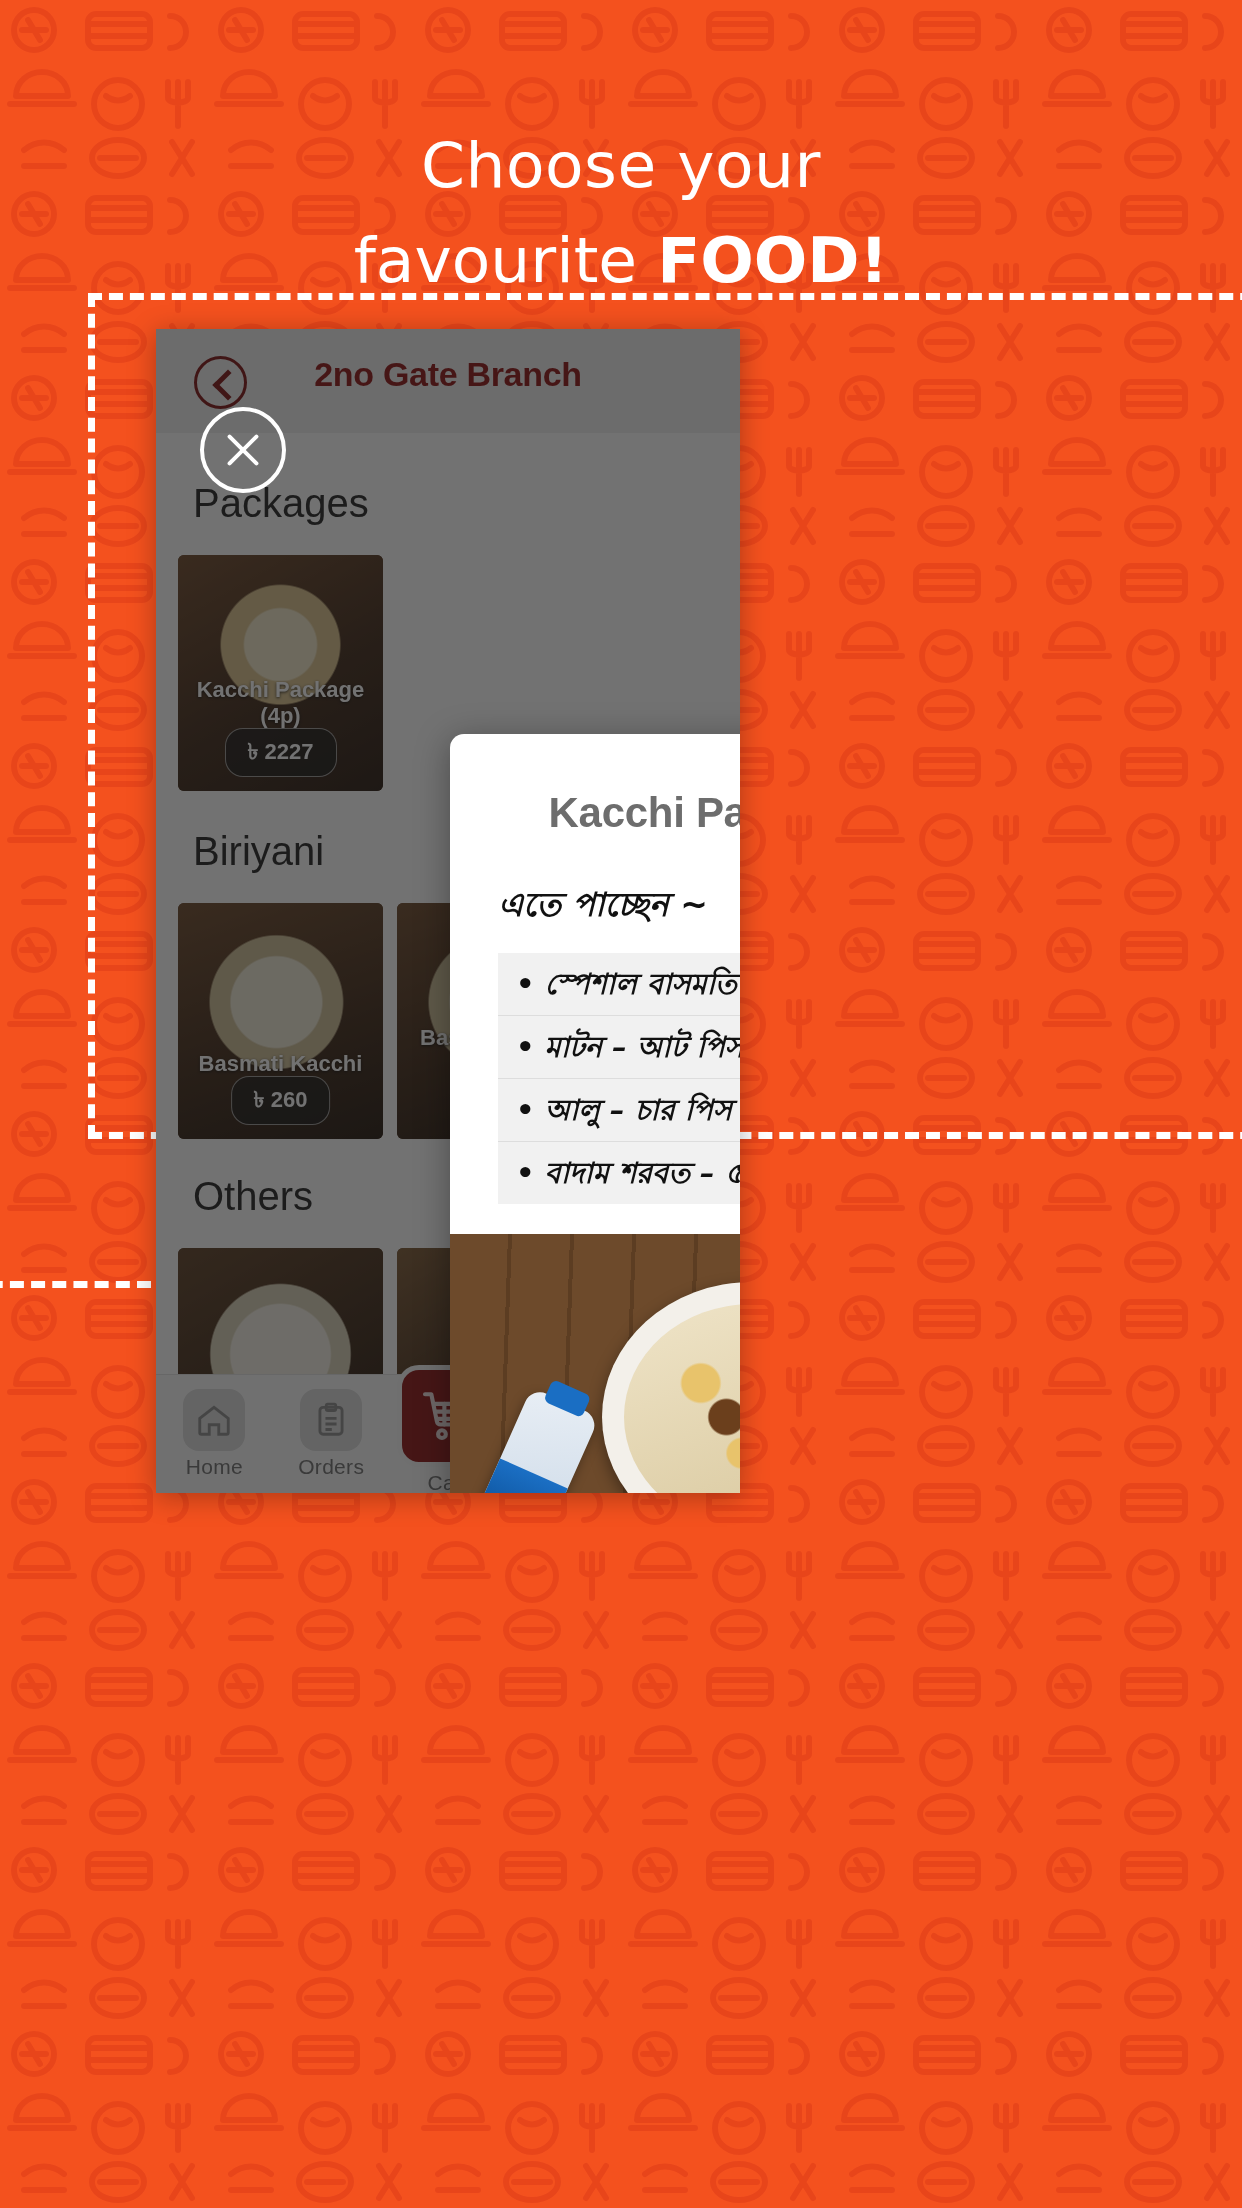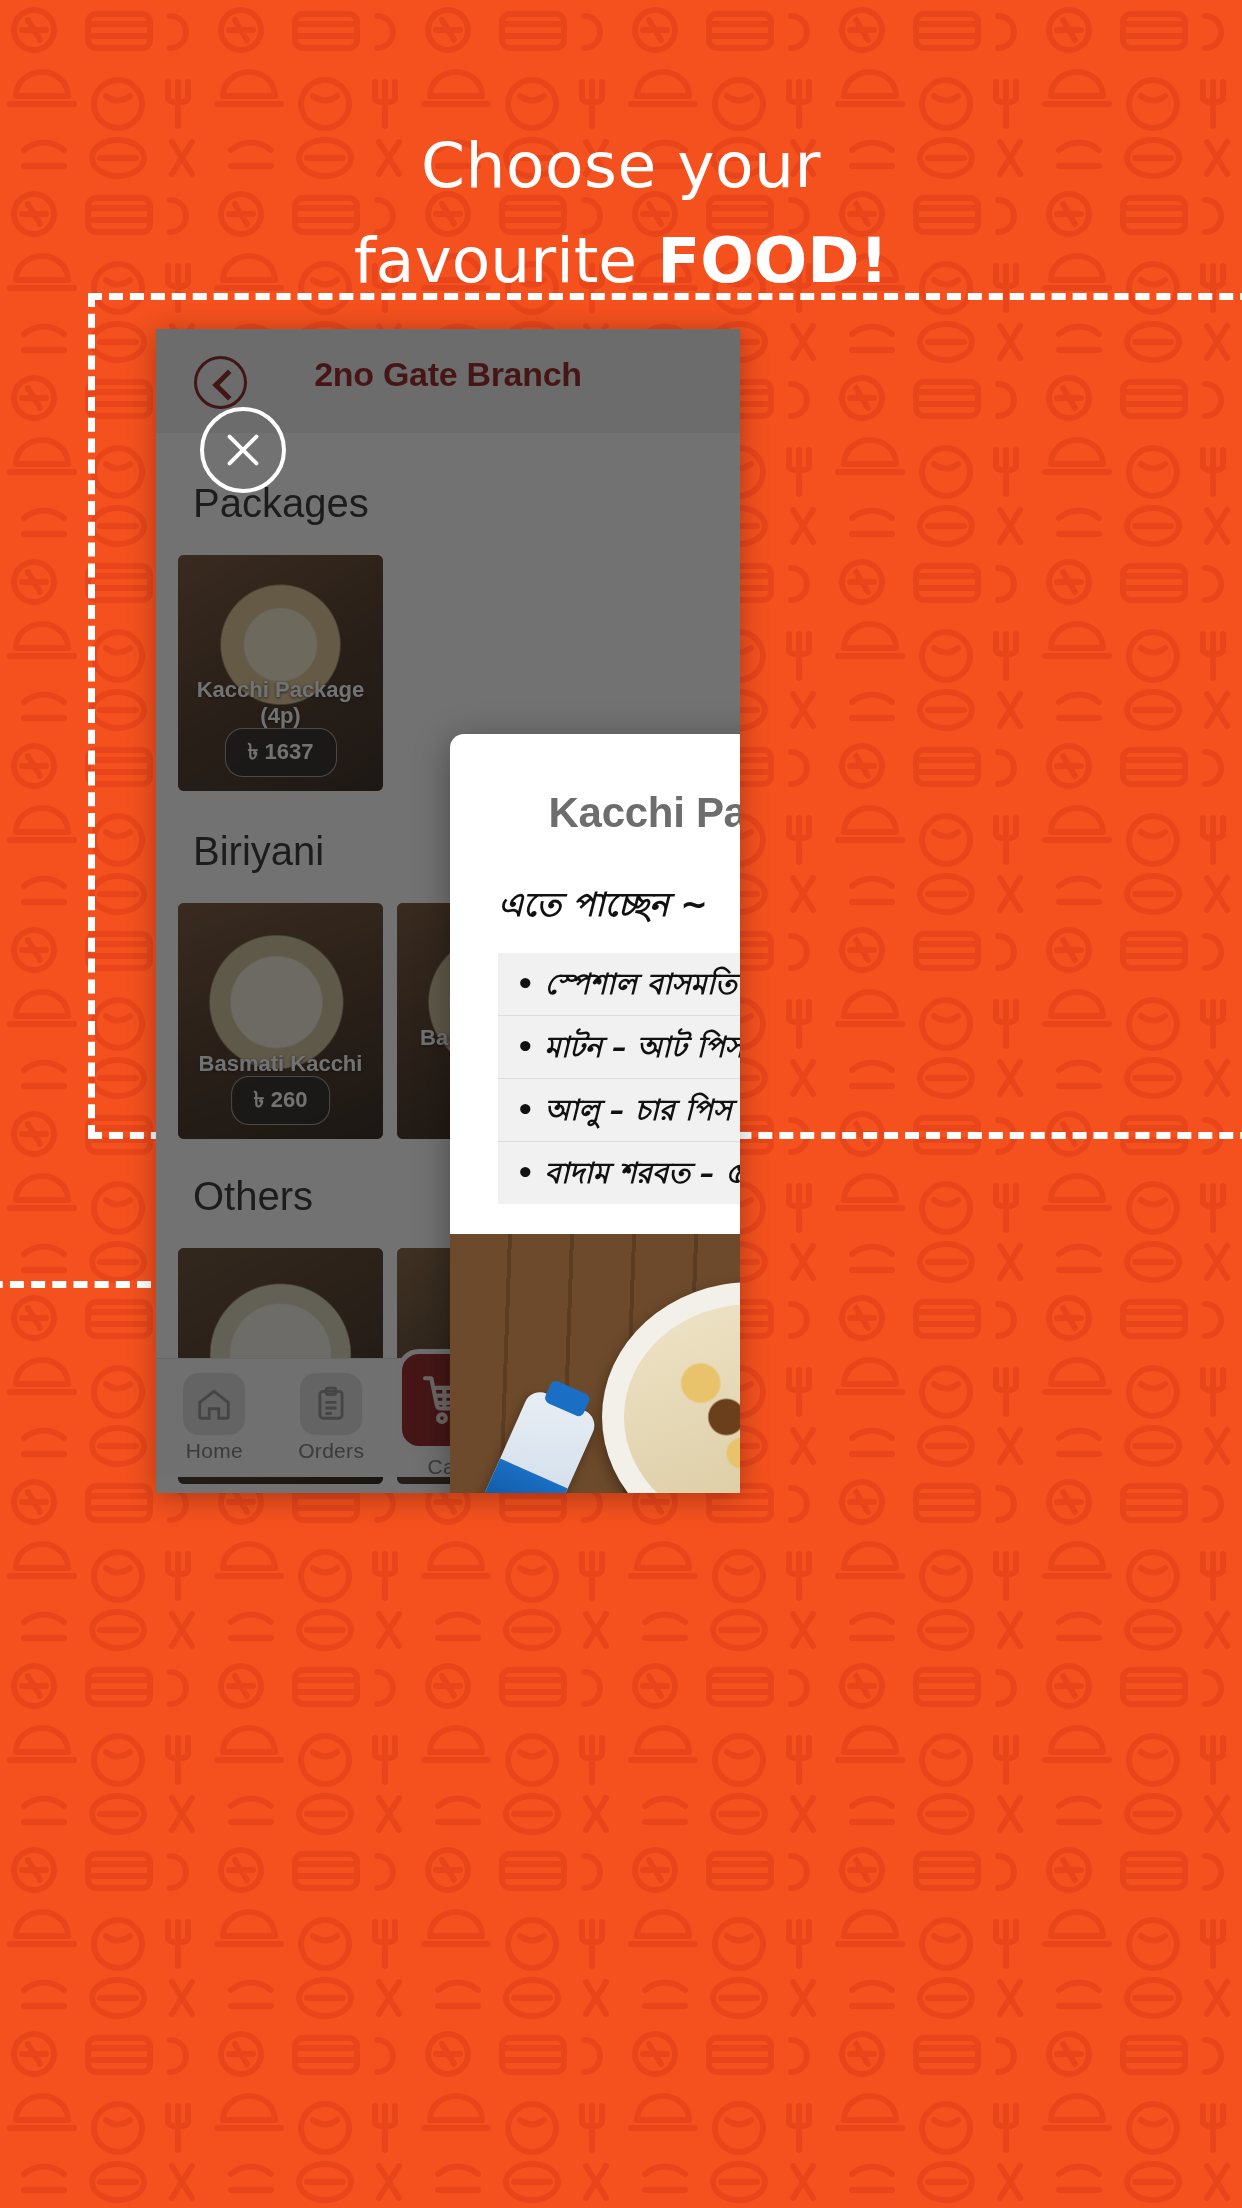--- a/index.html
+++ b/index.html
@@ -116,21 +116,21 @@
   .bg-rice{background:
       radial-gradient(circle at 48% 42%, #efe9d6 0 26%, #cdbd94 27% 38%, rgba(0,0,0,0) 39%),
       linear-gradient(160deg,#6a4526 0%,#3a2312 60%,#1e1209 100%);}
   .bg-meat{background:linear-gradient(150deg,#7b5630 0%,#3a2413 60%,#1c1007 100%);}
   .bg-plain{background:
       radial-gradient(circle at 50% 45%, #f4f0e4 0 30%, #d8cfb5 31% 42%, rgba(0,0,0,0) 43%),
       linear-gradient(150deg,#5c3d22 0%,#2e1c0e 70%,#170d05 100%);}
 
   
   .bottom-nav{
-    position:absolute;left:0;bottom:16px;width:100%;height:118px;
+    position:absolute;left:0;bottom:0;width:100%;height:118px;
     background:#fafafa;border-top:1px solid #e3e3e3;
     display:flex;align-items:flex-start;
   }
   .nav-item{flex:1;text-align:center;padding-top:14px;position:relative;}
   .nav-ico{
     width:62px;height:62px;margin:0 auto 4px;border-radius:16px;
     background:#d9d9d9;display:flex;align-items:center;justify-content:center;
   }
   .nav-ico svg{width:38px;height:38px;}
   .nav-ico.cart{
@@ -276,21 +276,21 @@
     <div class="app-header">
       <div class="back-btn"></div>
       <div class="branch-title">2no Gate Branch</div>
     </div>
 
     <div class="section-title st-package">Packages</div>
     <div class="card-row cr1">
       <div class="food-card">
         <div class="img bg-kacchi"></div>
         <div class="cap">Kacchi Package (4p)</div>
-        <div class="price-pill">৳ 1637</div>
+        <div class="price-pill">৳ 2227</div>
       </div>
     </div>
 
     <div class="section-title st-biriyani">Biriyani</div>
     <div class="card-row cr2">
       <div class="food-card">
         <div class="img bg-rice"></div>
         <div class="cap">Basmati Kacchi</div>
         <div class="price-pill">৳ 260</div>
       </div>

